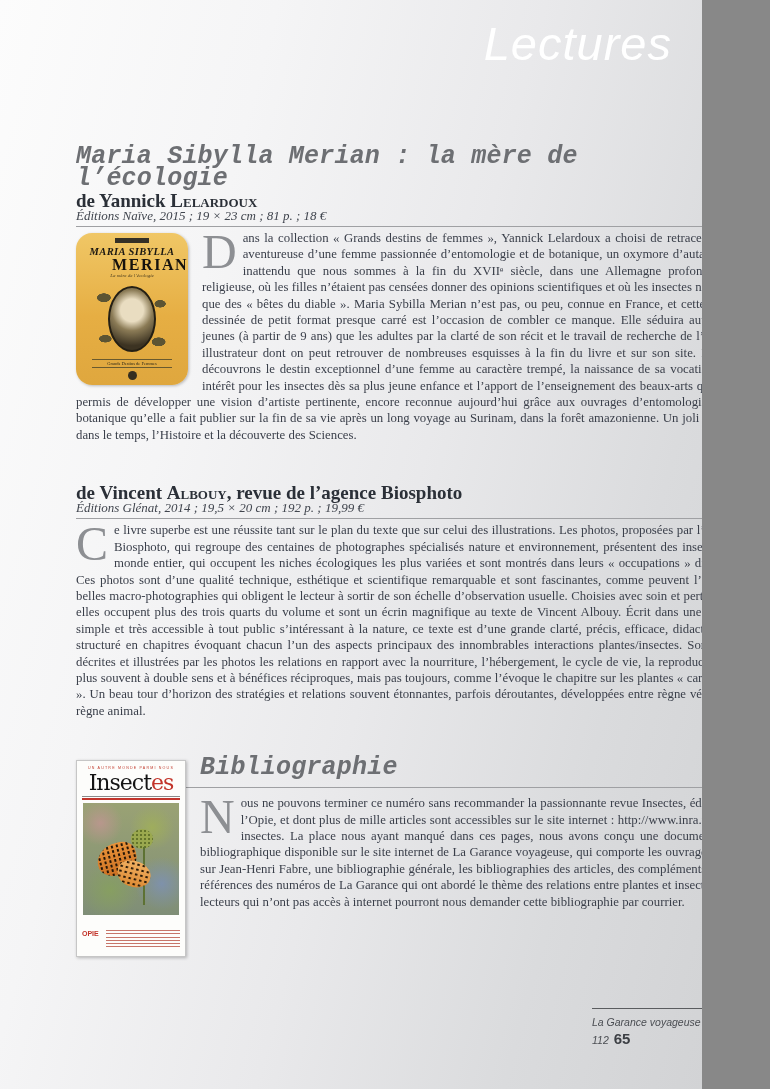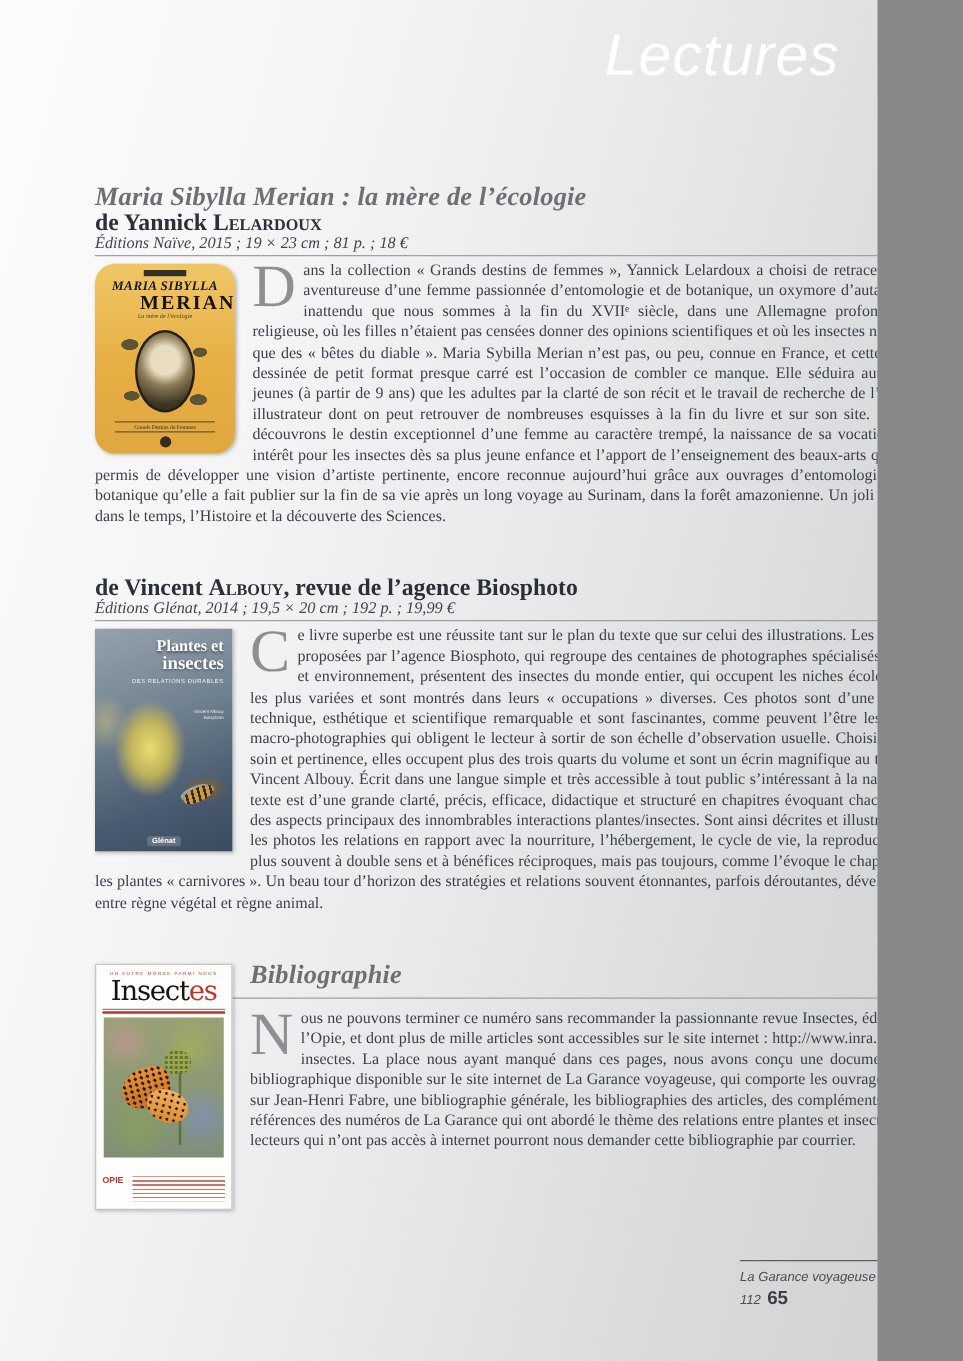--- a/index.html
+++ b/index.html
@@ -14,22 +14,22 @@
   .masthead-title {
     position:absolute; top:16px; right:30px;
     font-family:"Liberation Sans", sans-serif; font-style:italic; font-weight:400;
     font-size:47px; color:#ffffff; letter-spacing:1px;
   }
   
   .content { position:absolute; top:110px; left:76px; width:664px; }
   .review { margin-top:36px; }
   .review.second { margin-top:42px; }
   h2.rtitle {
-    margin:0 0 3px 0; font-family:Liberation Serif, serif;
-    font-style:italic; font-weight:bold; font-size:21px; line-height:22px;
+    margin:0 0 3px 0; font-family:Liberation Mono, monospace;
+    font-style:italic; font-weight:bold; font-size:25px; line-height:22px;
     color:#6d6f73; letter-spacing:.2px;
   }
   .byline { font-size:19px; font-weight:bold; color:#2b3038; line-height:15px; }
   .byline .sc { font-variant:small-caps; }
   .meta { font-style:italic; font-size:13px; color:#40454e; line-height:16px; padding-bottom:2px; }
   .divider { border-top:1px solid #9fa0a3; height:0; }
   .rbody { margin-top:3px; }
   .rbody::after { content:""; display:block; clear:both; }
   p.bodytext {
     margin:0; text-align:justify; font-size:12.8px; line-height:16.4px;
@@ -155,31 +155,20 @@
         </div>
         <p class="bodytext"><span class="dropcap">D</span><span>ans la collection « Grands destins de femmes », Yannick Lelardoux a choisi de retracer la vie aventureuse d’une femme passionnée d’entomologie et de botanique, un oxymore d’autant plus inattendu que nous sommes à la fin du XVIIᵉ siècle, dans une Allemagne profondément religieuse, où les filles n’étaient pas censées donner des opinions scientifiques et où les insectes n’étaient que des « bêtes du diable ». Maria Sybilla Merian n’est pas, ou peu, connue en France, et cette bande dessinée de petit format presque carré est l’occasion de combler ce manque. Elle séduira autant les jeunes (à partir de 9 ans) que les adultes par la clarté de son récit et le travail de recherche de l’auteur-illustrateur dont on peut retrouver de nombreuses esquisses à la fin du livre et sur son site. Nous y découvrons le destin exceptionnel d’une femme au caractère trempé, la naissance de sa vocation, son intérêt pour les insectes dès sa plus jeune enfance et l’apport de l’enseignement des beaux-arts qui lui a permis de développer une vision d’artiste pertinente, encore reconnue aujourd’hui grâce aux ouvrages d’entomologie et de botanique qu’elle a fait publier sur la fin de sa vie après un long voyage au Surinam, dans la forêt amazonienne. Un joli voyage dans le temps, l’Histoire et la découverte des Sciences.</span><span class="sig">GR-T</span></p>
       </div>
     </section>
 
     <section class="review second">
       <div class="byline"><span>de Vincent </span><span class="sc">Albouy</span><span>, revue de l’agence Biosphoto</span></div>
       <div class="meta">Éditions Glénat, 2014 ; 19,5 × 20 cm ; 192 p. ; 19,99 €</div>
       <div class="divider"></div>
       <div class="rbody">
-        <div class="cover c2">
-          <div class="c2-title">
-            <div class="c2-t1">Plantes et</div>
-            <div class="c2-t2">insectes</div>
-            <div class="c2-sub">DES RELATIONS DURABLES</div>
-          </div>
-          <div class="c2-credit">Vincent Albouy
-Biosphoto</div>
-          <div class="c2-bee"></div>
-          <div class="c2-pub">Glénat</div>
-        </div>
         <p class="bodytext"><span class="dropcap">C</span><span>e livre superbe est une réussite tant sur le plan du texte que sur celui des illustrations. Les photos, proposées par l’agence Biosphoto, qui regroupe des centaines de photographes spécialisés nature et environnement, présentent des insectes du monde entier, qui occupent les niches écologiques les plus variées et sont montrés dans leurs « occupations » diverses. Ces photos sont d’une qualité technique, esthétique et scientifique remarquable et sont fascinantes, comme peuvent l’être les belles macro-photographies qui obligent le lecteur à sortir de son échelle d’observation usuelle. Choisies avec soin et pertinence, elles occupent plus des trois quarts du volume et sont un écrin magnifique au texte de Vincent Albouy. Écrit dans une langue simple et très accessible à tout public s’intéressant à la nature, ce texte est d’une grande clarté, précis, efficace, didactique et structuré en chapitres évoquant chacun l’un des aspects principaux des innombrables interactions plantes/insectes. Sont ainsi décrites et illustrées par les photos les relations en rapport avec la nourriture, l’hébergement, le cycle de vie, la reproduction, le plus souvent à double sens et à bénéfices réciproques, mais pas toujours, comme l’évoque le chapitre sur les plantes « carnivores ». Un beau tour d’horizon des stratégies et relations souvent étonnantes, parfois déroutantes, développées entre règne végétal et règne animal.</span><span class="sig">PG</span></p>
       </div>
     </section>
 
     <section class="bib">
       <div class="cover c3">
         <div class="c3-tag">UN AUTRE MONDE PARMI NOUS</div>
         <div class="c3-title"><span>Insect</span><span class="red">es</span></div>
         <div class="c3-rule"></div>
         <div class="c3-rule2"></div>

